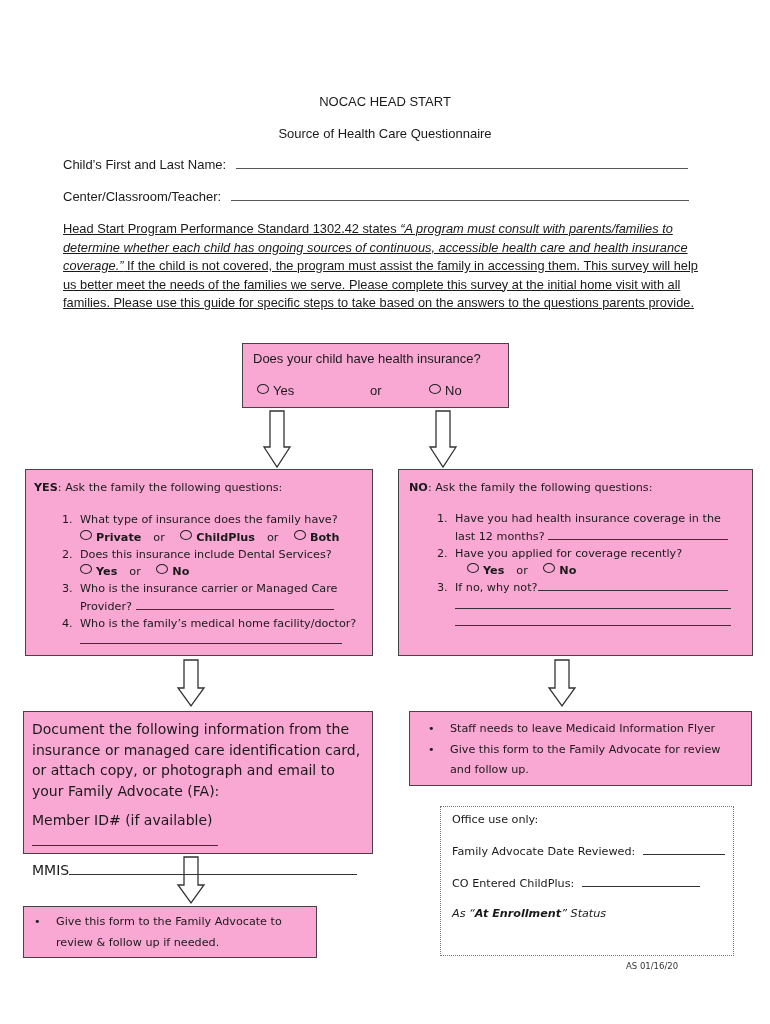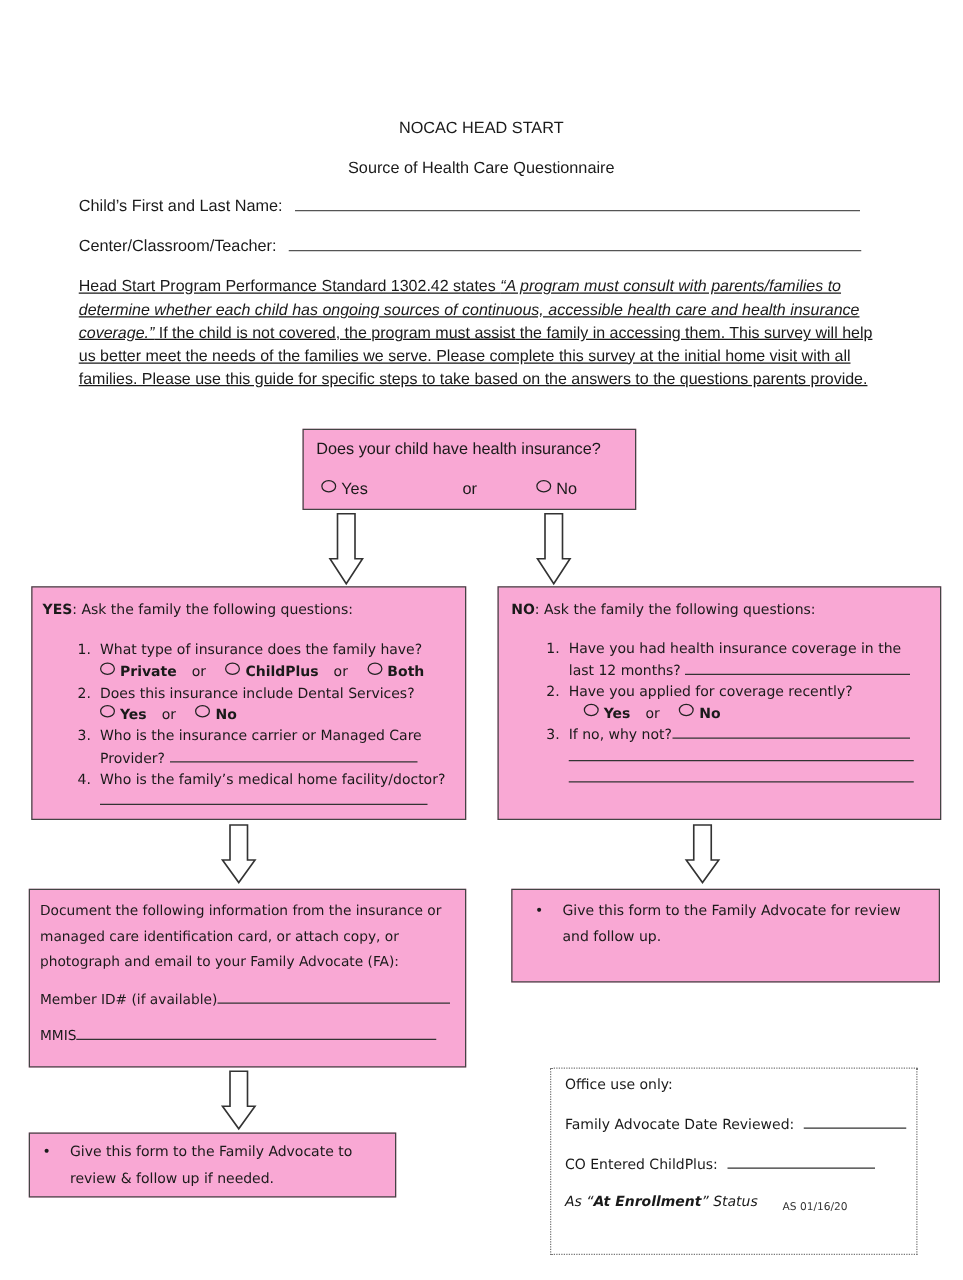--- a/index.html
+++ b/index.html
@@ -7,21 +7,21 @@
   .abs { position:absolute; }
   .arial { font-family:"Liberation Sans", sans-serif; }
   .cal { font-family:"DejaVu Sans", sans-serif; }
   .title { left:0; width:770px; text-align:center; font-size:13px; }
   .field { left:63px; font-size:13px; white-space:nowrap; }
   .blank { display:inline-block; border-bottom:1px solid #555; height:10px; vertical-align:baseline; }
   .para { left:63px; width:650px; font-size:12.8px; line-height:18.5px; }
   .para i { font-style:italic; }
   .para u { text-decoration:underline; }
   .box { border:1.5px solid #444; box-sizing:border-box; background:#f9a8d4; }
-  .dbox { border:1.5px dotted #777; box-sizing:border-box;margin-top:48px; }
+  .dbox { border:1.5px dotted #777; box-sizing:border-box; }
   .radio { display:inline-block; width:10px; height:8px; border:1.4px solid #222; border-radius:50%; vertical-align:1px; margin-right:4px; }
   .small { font-size:11.2px; line-height:17.3px; }
   .q { position:relative; padding-left:46px; }
   .q .num { position:absolute; left:28px; }
   .opts { padding-left:46px; }
   .opts b { font-weight:bold; }
   .sep { margin:0 12px; }
   .ul { display:inline-block; border-bottom:1px solid #333; height:11px; vertical-align:baseline; }
   .bullet { position:relative; padding-left:32px; }
   .bullet::before { content:"•"; position:absolute; left:10px; }
@@ -97,27 +97,28 @@
   <div class="q"><span class="num">2.</span><span>Have you applied for coverage recently?</span></div>
   <div class="opts" style="padding-left:58px;">
     <span><span class="radio"></span><b>Yes</b></span><span class="sep">or</span>
     <span><span class="radio"></span><b>No</b></span>
   </div>
   <div class="q"><span class="num">3.</span><span>If no, why not?</span><span class="ul" style="width:190px;"></span></div>
   <div class="opts"><span class="ul" style="width:276px;"></span></div>
   <div class="opts"><span class="ul" style="width:276px;"></span></div>
 </div>
 
-<div class="abs box cal" style="left:23px; top:711px; width:350px; height:143px; padding:7px 8px 0 8px; font-size:11px; line-height:20.5px;">
+<div class="abs box cal" style="left:23px; top:711px; width:350px; height:143px; padding:7px 8px 0 8px; font-size:14px; line-height:20.5px;">
   <div>Document the following information from the insurance or managed care identification card, or attach copy, or photograph and email to your Family Advocate (FA):</div>
   <div style="margin-top:9px;"><span>Member ID# (if available)</span><span class="ul" style="width:186px;"></span></div>
   <div style="margin-top:9px;"><span>MMIS</span><span class="ul" style="width:288px;"></span></div>
 </div>
 
 <div class="abs box cal" style="left:409px; top:711px; width:343px; height:75px; padding:7px 8px 0 8px; font-size:11.2px; line-height:20.5px;">
+  <div class="bullet">Staff needs to leave Medicaid Information Flyer</div>
   <div class="bullet">Give this form to the Family Advocate for review and follow up.</div>
 </div>
 
 <div class="abs dbox cal" style="left:440px; top:806px; width:294px; height:150px; padding:6px 0 0 11px; font-size:11.2px;">
   <div>Office use only:</div>
   <div style="margin-top:17px;"><span>Family Advocate Date Reviewed:</span> <span class="ul" style="width:82px; margin-left:4px;"></span></div>
   <div style="margin-top:17px;"><span>CO Entered ChildPlus:</span> <span class="ul" style="width:118px; margin-left:4px;"></span></div>
   <div style="margin-top:17px; padding-right:11px;font-style:italic;"><span>As “</span><b>At Enrollment</b><span>” Status</span></div>
 </div>
 

